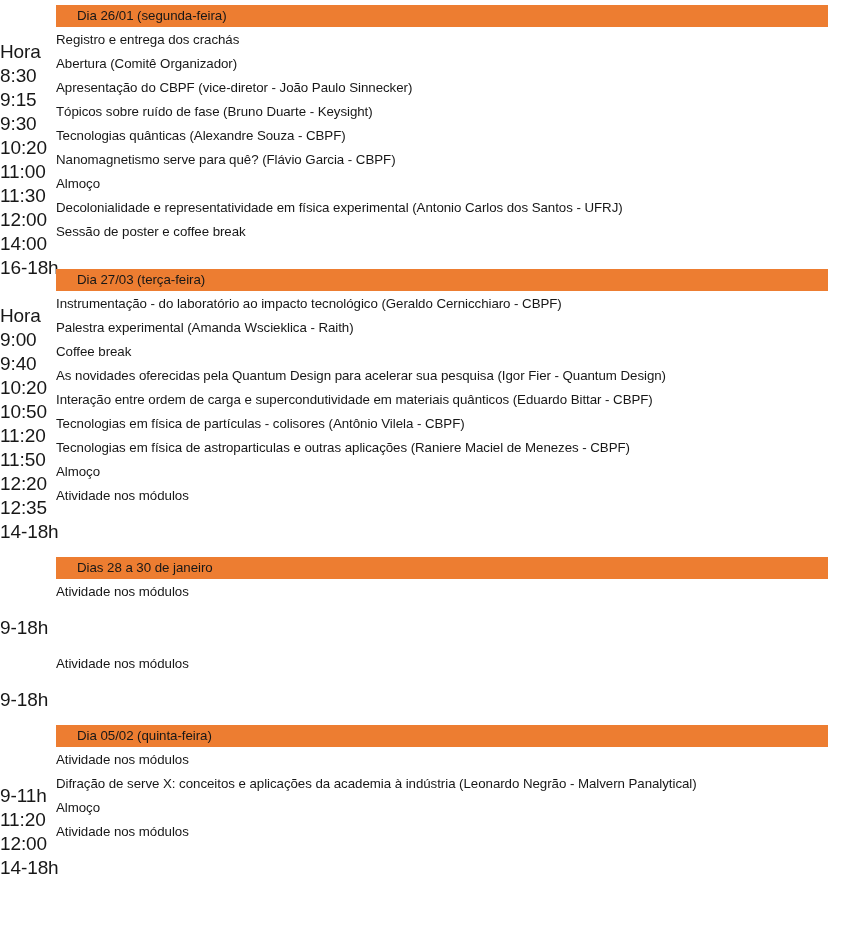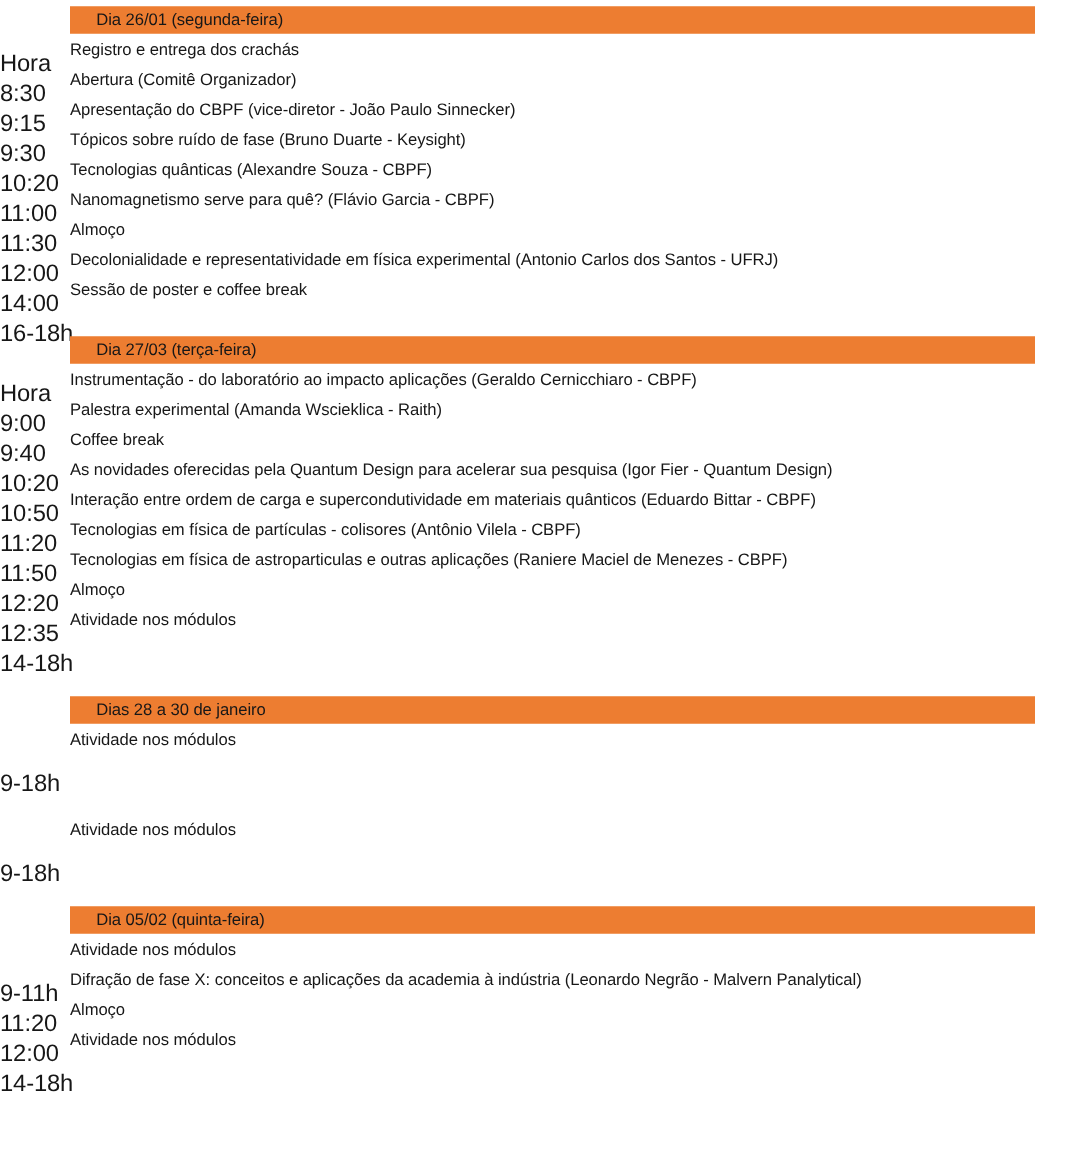--- a/index.html
+++ b/index.html
@@ -139,21 +139,21 @@
     <div class="spacer"></div>
     <div class="section">
       <div class="row header">
         <div class="time">Hora</div>
         <div class="gap"></div>
         <div class="desc">Dia 27/03 (terça-feira)</div>
       </div>
       <div class="row">
         <div class="time">9:00</div>
         <div class="gap"></div>
-        <div class="desc">Instrumentação - do laboratório ao impacto aplicações (Geraldo Cernicchiaro - CBPF)</div>
+        <div class="desc">Instrumentação - do laboratório ao impacto tecnológico (Geraldo Cernicchiaro - CBPF)</div>
       </div>
       <div class="row">
         <div class="time">9:40</div>
         <div class="gap"></div>
         <div class="desc">Palestra experimental (Amanda Wscieklica - Raith)</div>
       </div>
       <div class="row">
         <div class="time">10:20</div>
         <div class="gap"></div>
         <div class="desc">Coffee break</div>
@@ -221,21 +221,21 @@
         <div class="desc">Dia 05/02 (quinta-feira)</div>
       </div>
       <div class="row">
         <div class="time">9-11h</div>
         <div class="gap"></div>
         <div class="desc">Atividade nos módulos</div>
       </div>
       <div class="row">
         <div class="time">11:20</div>
         <div class="gap"></div>
-        <div class="desc">Difração de fase X: conceitos e aplicações da academia à indústria (Leonardo Negrão - Malvern Panalytical)</div>
+        <div class="desc">Difração de serve X: conceitos e aplicações da academia à indústria (Leonardo Negrão - Malvern Panalytical)</div>
       </div>
       <div class="row">
         <div class="time">12:00</div>
         <div class="gap"></div>
         <div class="desc">Almoço</div>
       </div>
       <div class="row">
         <div class="time">14-18h</div>
         <div class="gap"></div>
         <div class="desc">Atividade nos módulos</div>

